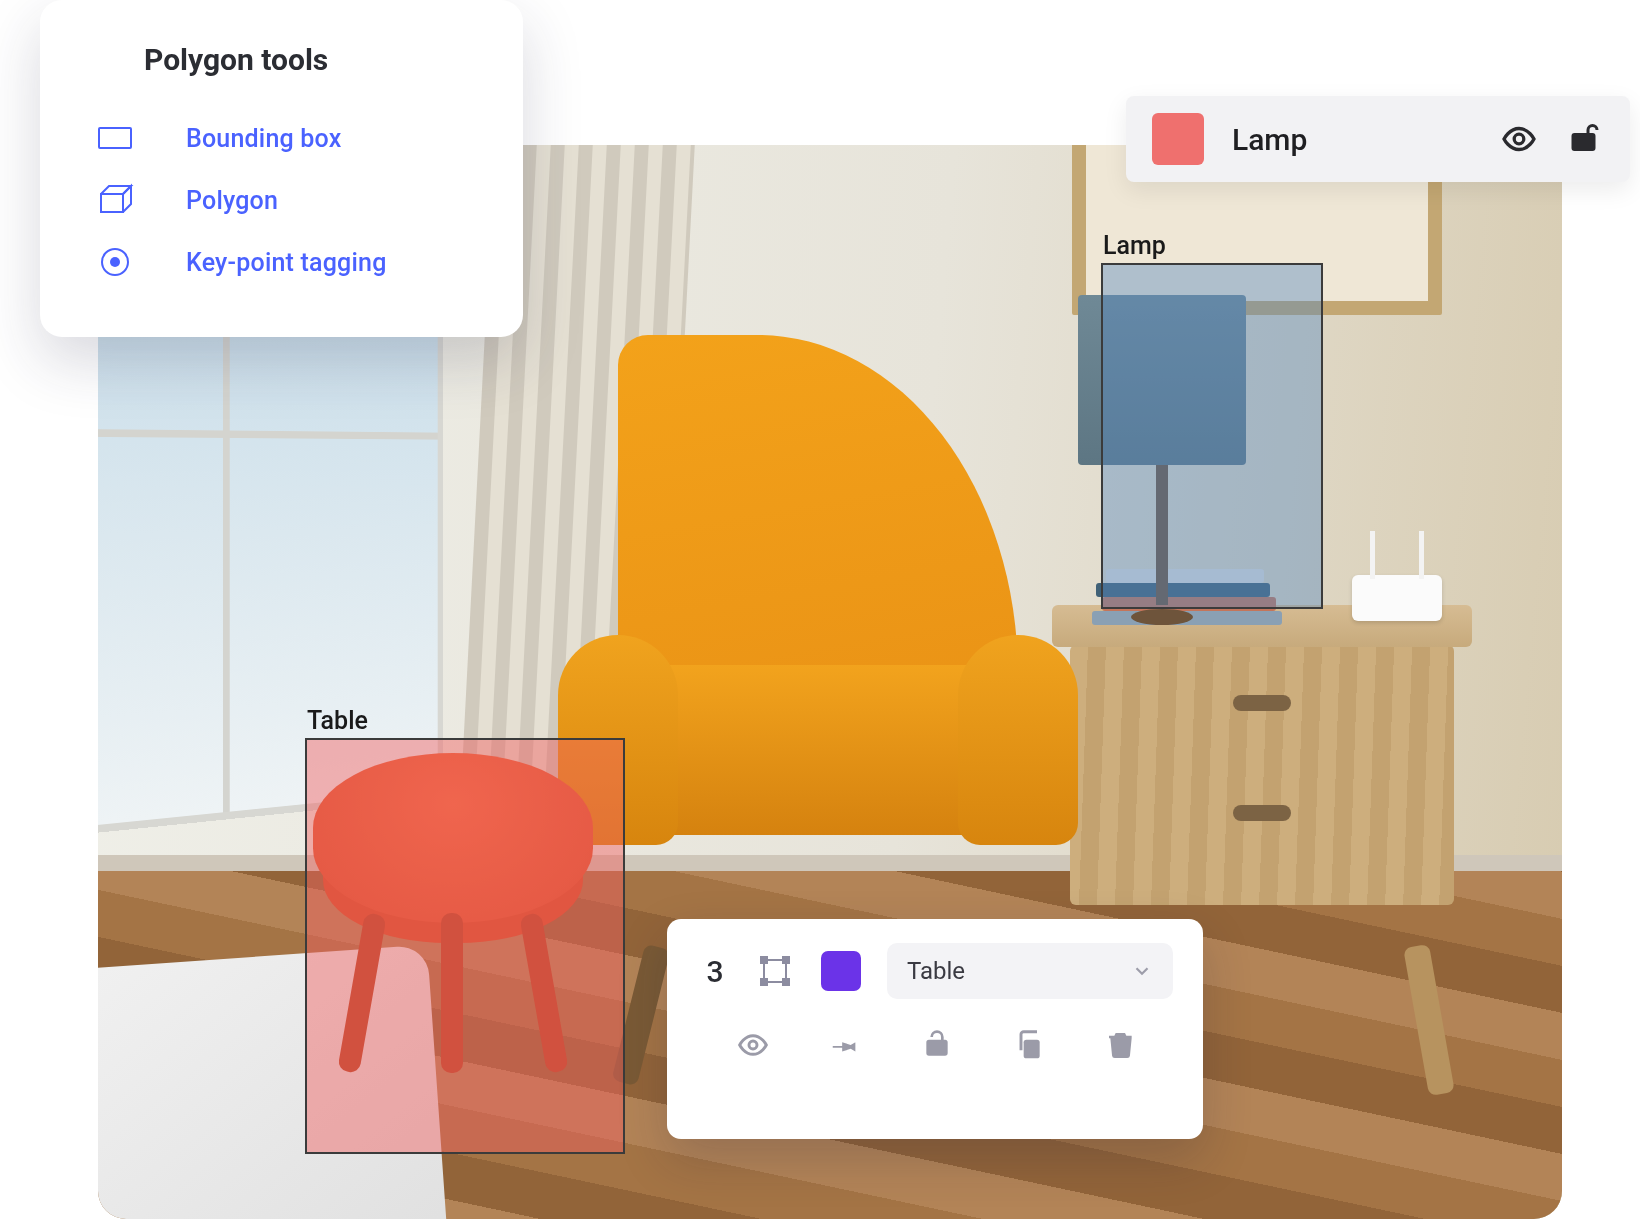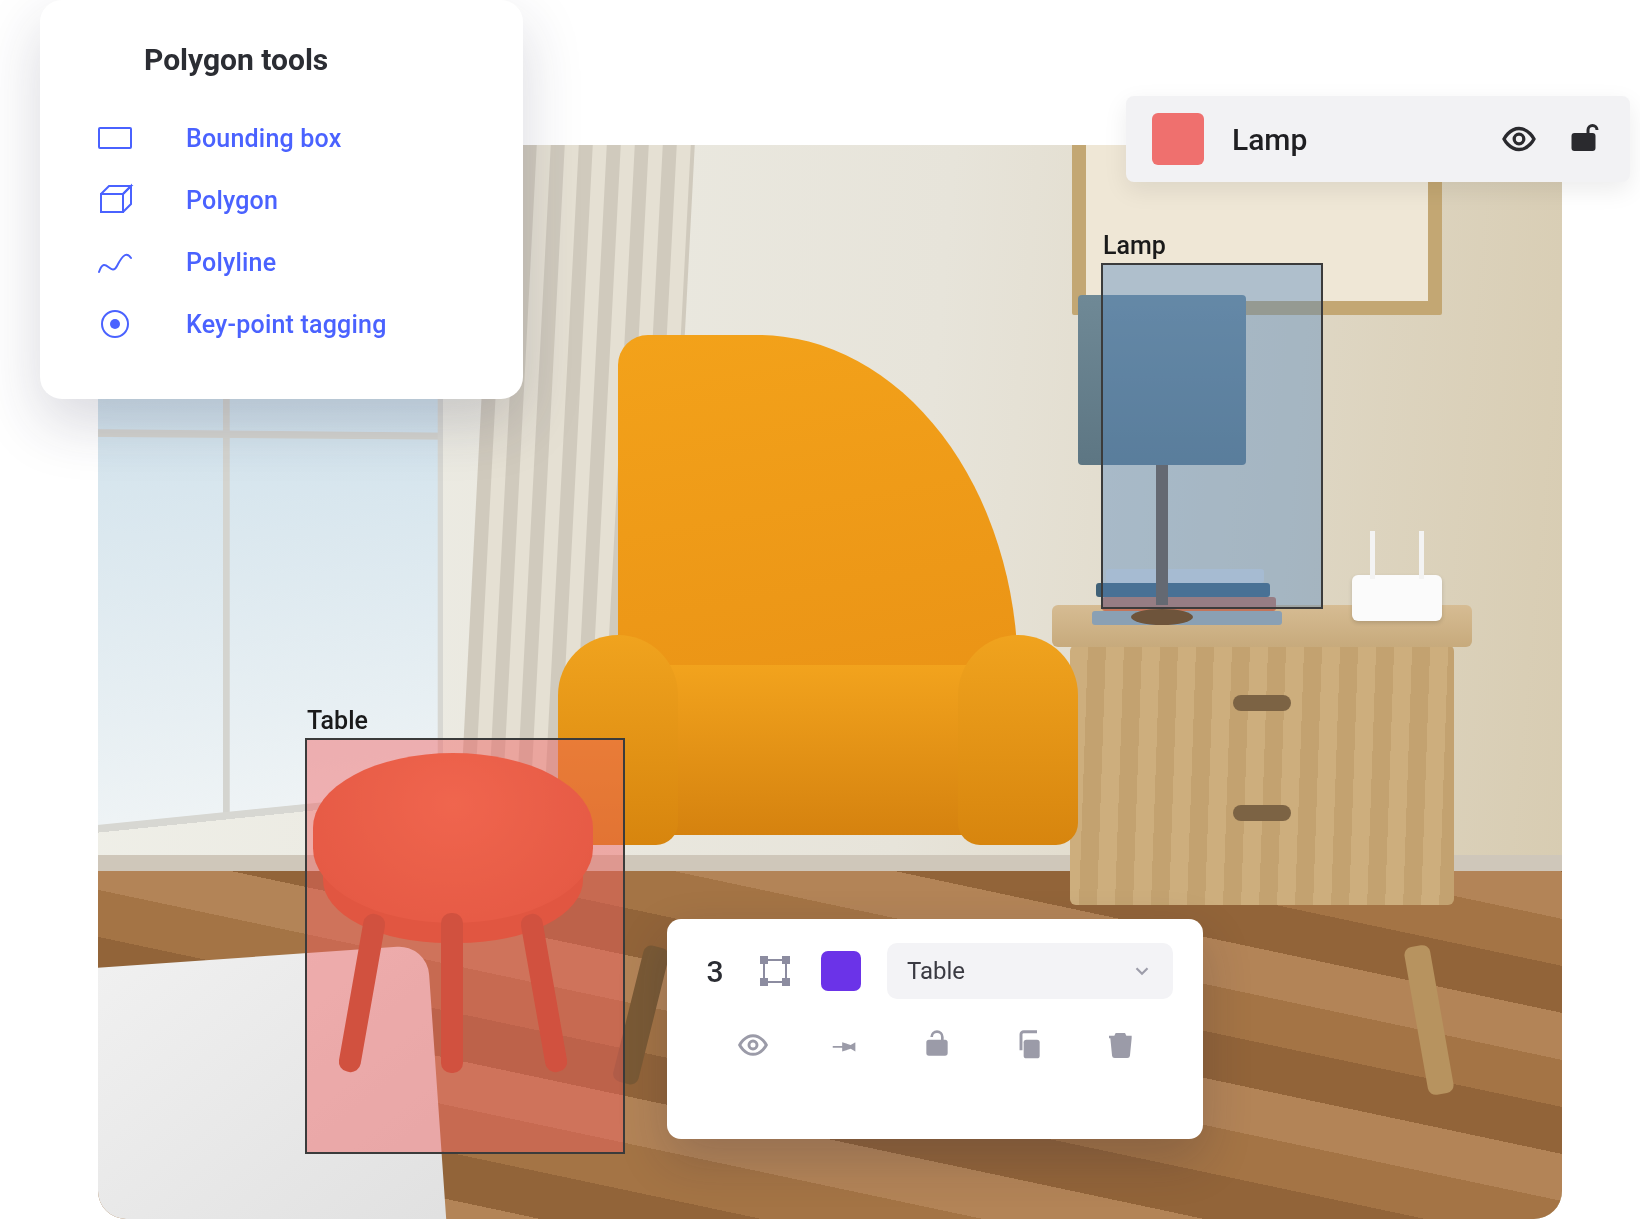--- a/index.html
+++ b/index.html
@@ -229,28 +229,20 @@
     <div class="ic">
       <svg viewBox="0 0 40 40">
         <path d="M6 14h22v18H6z"></path>
           <path d="M6 14l8-8h22l-8 8"></path>
           <path d="M28 14l8-8v18l-8 8"></path>
       </svg>
     </div>
     <span>Polygon</span>
   </div>
 
-  <div class="tool-row">
-    <div class="ic">
-      <svg viewBox="0 0 40 40">
-          <path d="M4 30c6-18 12 6 18-6s10-14 14-8" stroke-linecap="round"></path>
-        </svg>
-    </div>
-    <span>Polyline</span>
-  </div>
 
 
   <div class="tool-row">
     <div class="ic">
       <svg viewBox="0 0 40 40">
           <circle cx="20" cy="20" r="13"></circle>
           <circle cx="20" cy="20" r="5" fill="#4a62ff" stroke="none"></circle>
         </svg>
     </div>
     <span>Key-point tagging</span>

